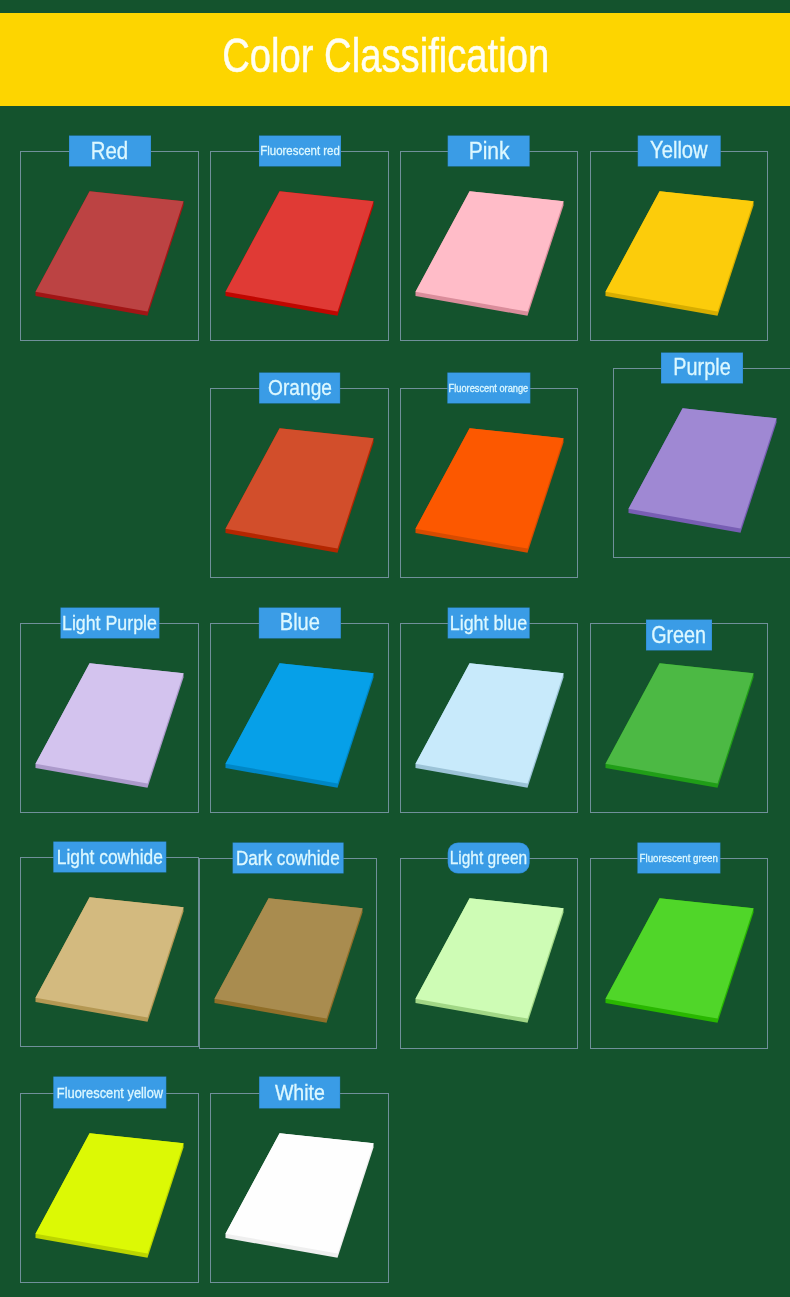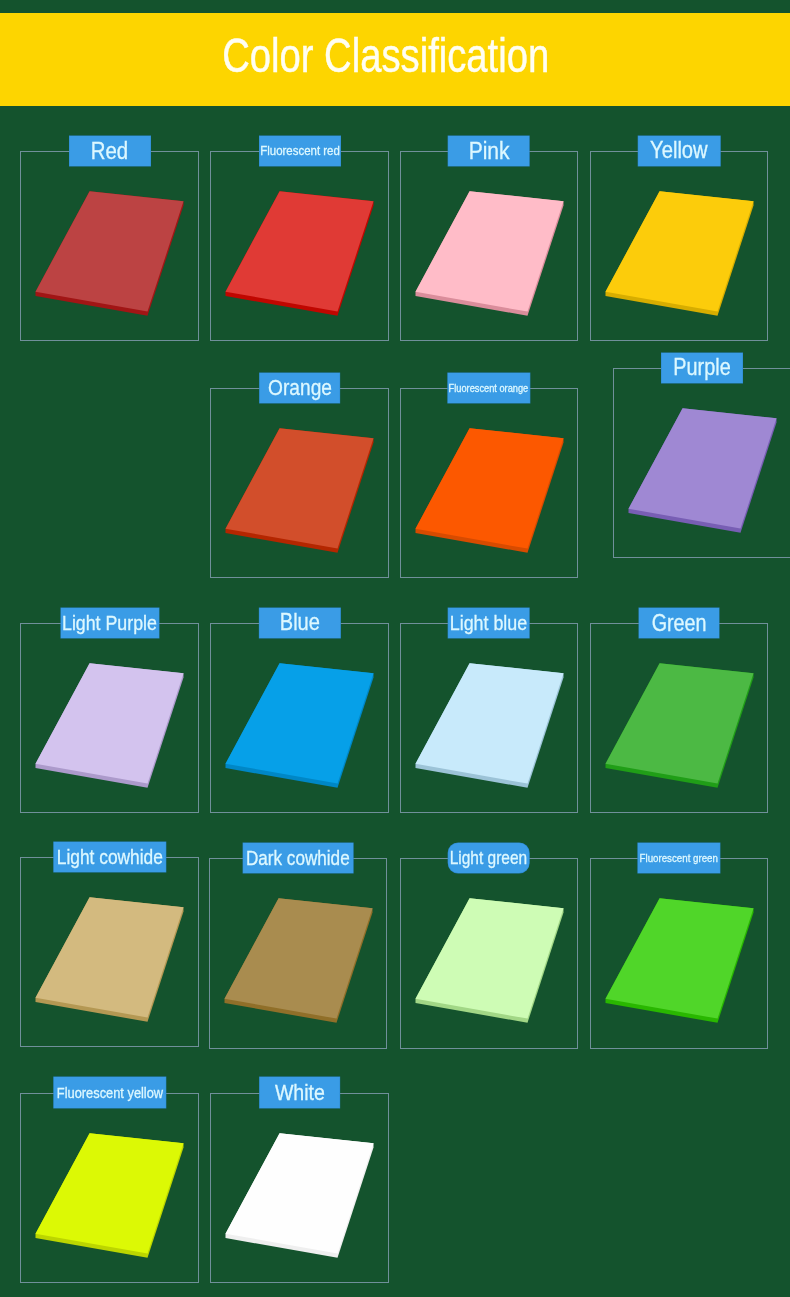--- a/index.html
+++ b/index.html
@@ -165,35 +165,35 @@
       <div class="tab" style="width:81.7px;">
         <span class="tab-label" style="font-size:20.9px;">Light blue</span>
       </div>
     </div>
       <div class="cell" style="left:589.8px; top:623.2px;">
       <div class="cell-box"></div>
       <svg class="paper" viewBox="0 0 178 190" width="178" height="190">
     <polygon points="69.6,40.2 163.5,50.3 163.5,54.5 127.5,164.79999999999998 15.5,145 15.5,140.7" fill="#209e17"></polygon>
     <polygon points="69.6,40.2 163.5,50.3 127.5,160.6 15.5,140.7" fill="#4cb944"></polygon>
   </svg>
-      <div class="tab" style="width:80px;">
+      <div class="tab" style="width:65px;margin-top:12px;">
         <span class="tab-label" style="font-size:23.1px;">Green</span>
       </div>
     </div>
       <div class="cell" style="left:20.4px; top:857px;">
       <div class="cell-box"></div>
       <svg class="paper" viewBox="0 0 178 190" width="178" height="190">
     <polygon points="69.6,40.2 163.5,50.3 163.5,54.5 127.5,164.79999999999998 15.5,145 15.5,140.7" fill="#b49853"></polygon>
     <polygon points="69.6,40.2 163.5,50.3 127.5,160.6 15.5,140.7" fill="#d3ba7f"></polygon>
   </svg>
       <div class="tab" style="width:112.4px;">
         <span class="tab-label" style="font-size:20.3px;">Light cowhide</span>
       </div>
     </div>
-      <div class="cell" style="left:209px; top:858.4px;">
+      <div class="cell" style="left:199px; top:858.4px;">
       <div class="cell-box"></div>
       <svg class="paper" viewBox="0 0 178 190" width="178" height="190">
     <polygon points="69.6,40.2 163.5,50.3 163.5,54.5 127.5,164.79999999999998 15.5,145 15.5,140.7" fill="#906f29"></polygon>
     <polygon points="69.6,40.2 163.5,50.3 127.5,160.6 15.5,140.7" fill="#a98c4f"></polygon>
   </svg>
       <div class="tab" style="width:109.8px;">
         <span class="tab-label" style="font-size:20.04px;">Dark cowhide</span>
       </div>
     </div>
       <div class="cell" style="left:399.6px; top:858.4px;">

